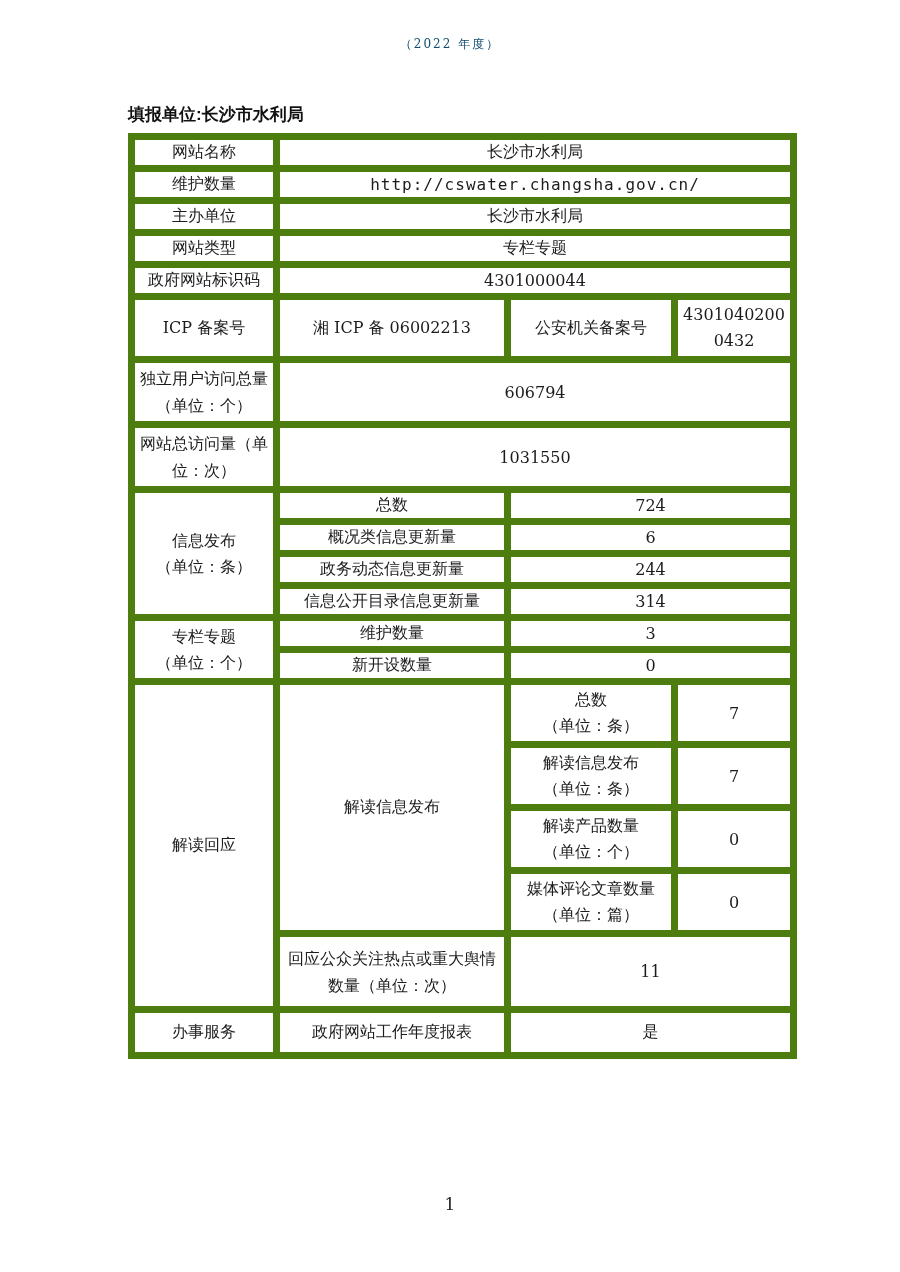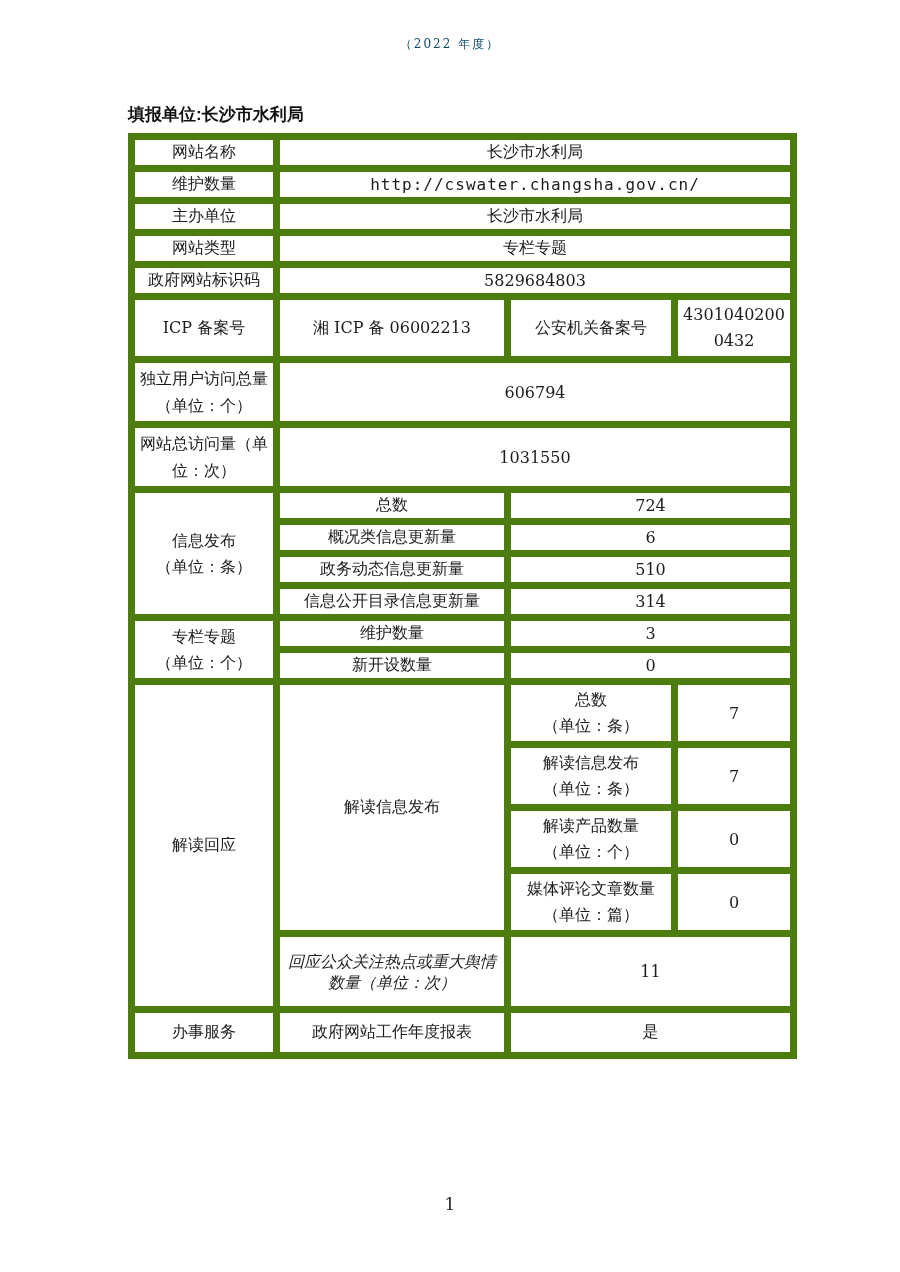--- a/index.html
+++ b/index.html
@@ -50,21 +50,21 @@
     color:#1c1c1c;
     overflow:hidden;
   }
   .ml{white-space:pre-line;line-height:26px;}
   .mono{
     font-family:"DejaVu Sans Mono","Liberation Mono",monospace;
     font-size:16px;
     letter-spacing:1px;
   }
   .wrap-label{line-height:27px;padding:2px 10px;}
-  .narrow-wrap{line-height:21px;padding:4px 36px;font-style:italic;}
+  .narrow-wrap{line-height:27px;padding:4px 36px;}
   .break-num{word-break:break-all;line-height:26px;padding:2px 3px;}
   .h31{height:31px;}
   .h56{height:56px;}
   .h55{height:55px;margin-top:12px;}
   .h54{height:54px;}
   .h53{height:53px;}
   .h76{height:76px;}
   .h46{height:46px;}
   .svc-label{vertical-align:bottom;padding-bottom:6px;}
   .svc-top{vertical-align:top;padding-top:7px;}
@@ -105,21 +105,21 @@
       <tr class="h31">
         <td>主办单位</td>
         <td colspan="3">长沙市水利局</td>
       </tr>
       <tr class="h31">
         <td>网站类型</td>
         <td colspan="3">专栏专题</td>
       </tr>
       <tr class="h31">
         <td>政府网站标识码</td>
-        <td colspan="3">5829684803</td>
+        <td colspan="3">4301000044</td>
       </tr>
 
       <tr class="h56">
         <td>ICP 备案号</td>
         <td>湘 ICP 备 06002213</td>
         <td>公安机关备案号</td>
         <td class="break-num">43010402000432</td>
       </tr>
 
       <tr class="h55">
@@ -136,21 +136,21 @@
 （单位：条）</td>
         <td>总数</td>
         <td colspan="2">724</td>
       </tr>
       <tr class="h31">
         <td>概况类信息更新量</td>
         <td colspan="2">6</td>
       </tr>
       <tr class="h31">
         <td>政务动态信息更新量</td>
-        <td colspan="2">510</td>
+        <td colspan="2">244</td>
       </tr>
       <tr class="h31">
         <td>信息公开目录信息更新量</td>
         <td colspan="2">314</td>
       </tr>
 
       <tr class="h31">
         <td rowspan="2" class="ml">专栏专题
 （单位：个）</td>
         <td>维护数量</td>

